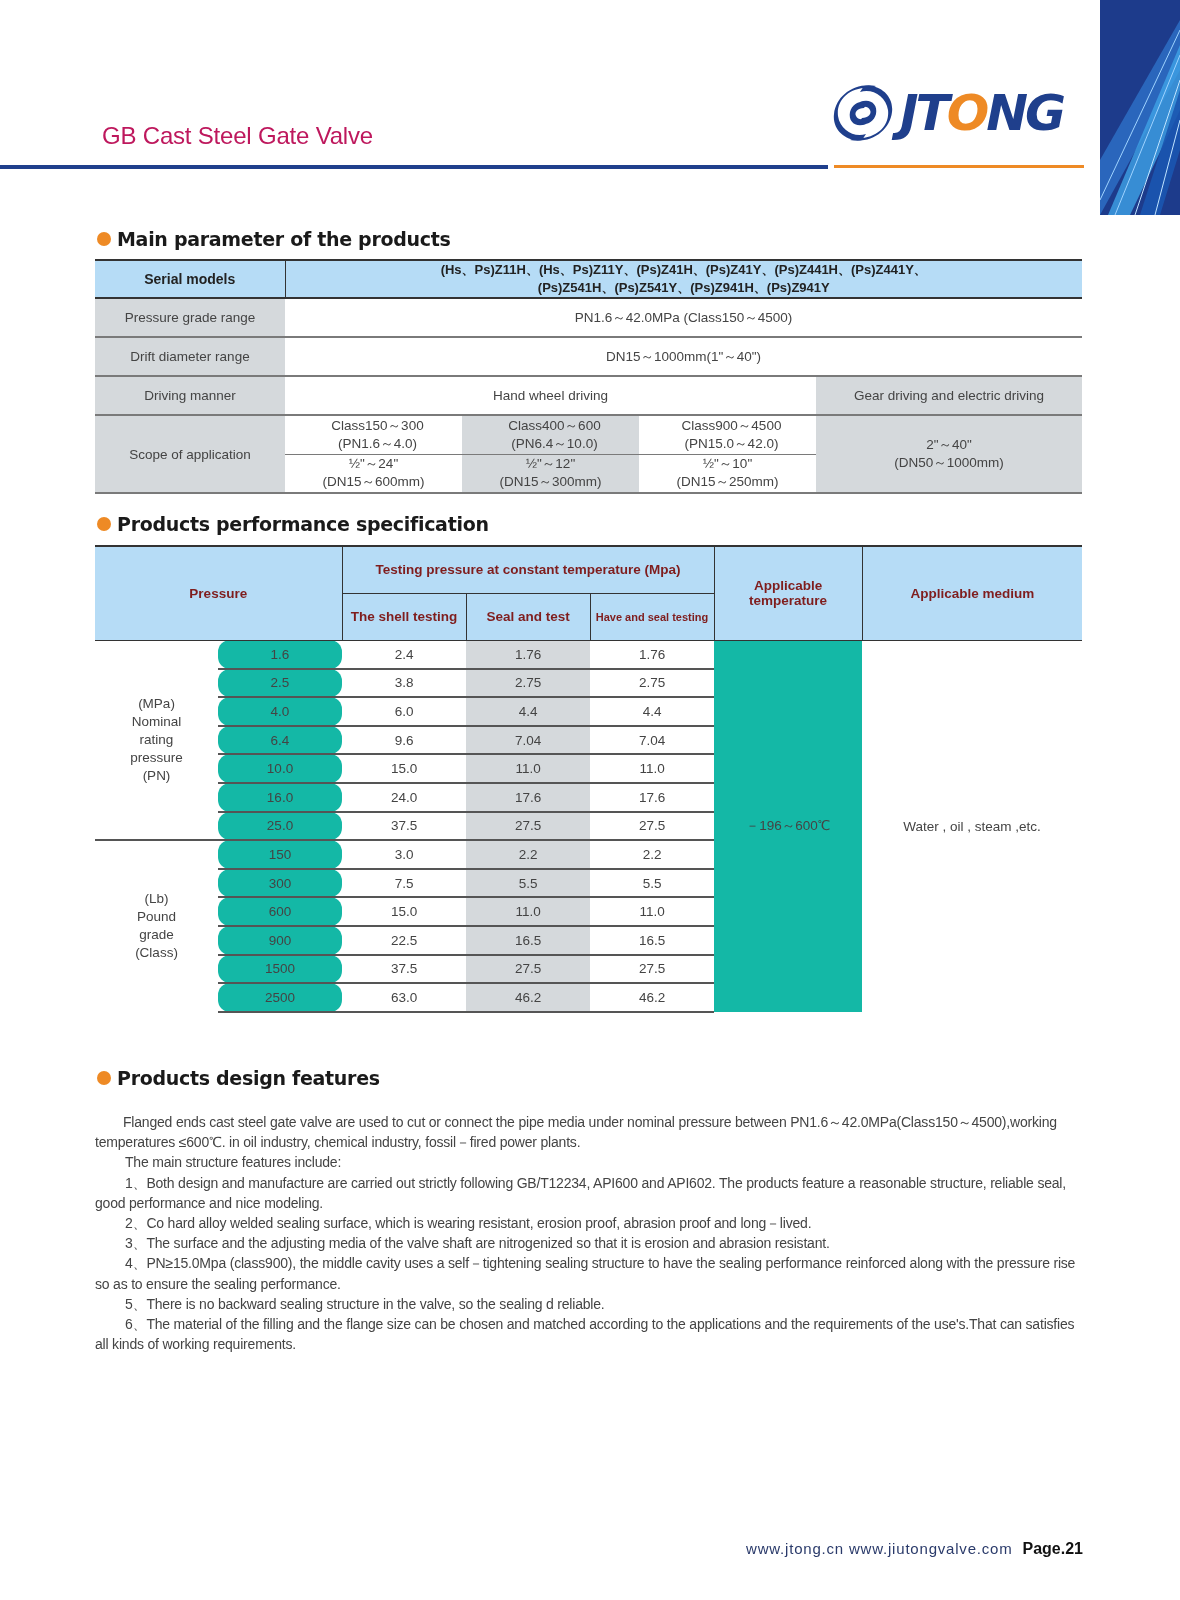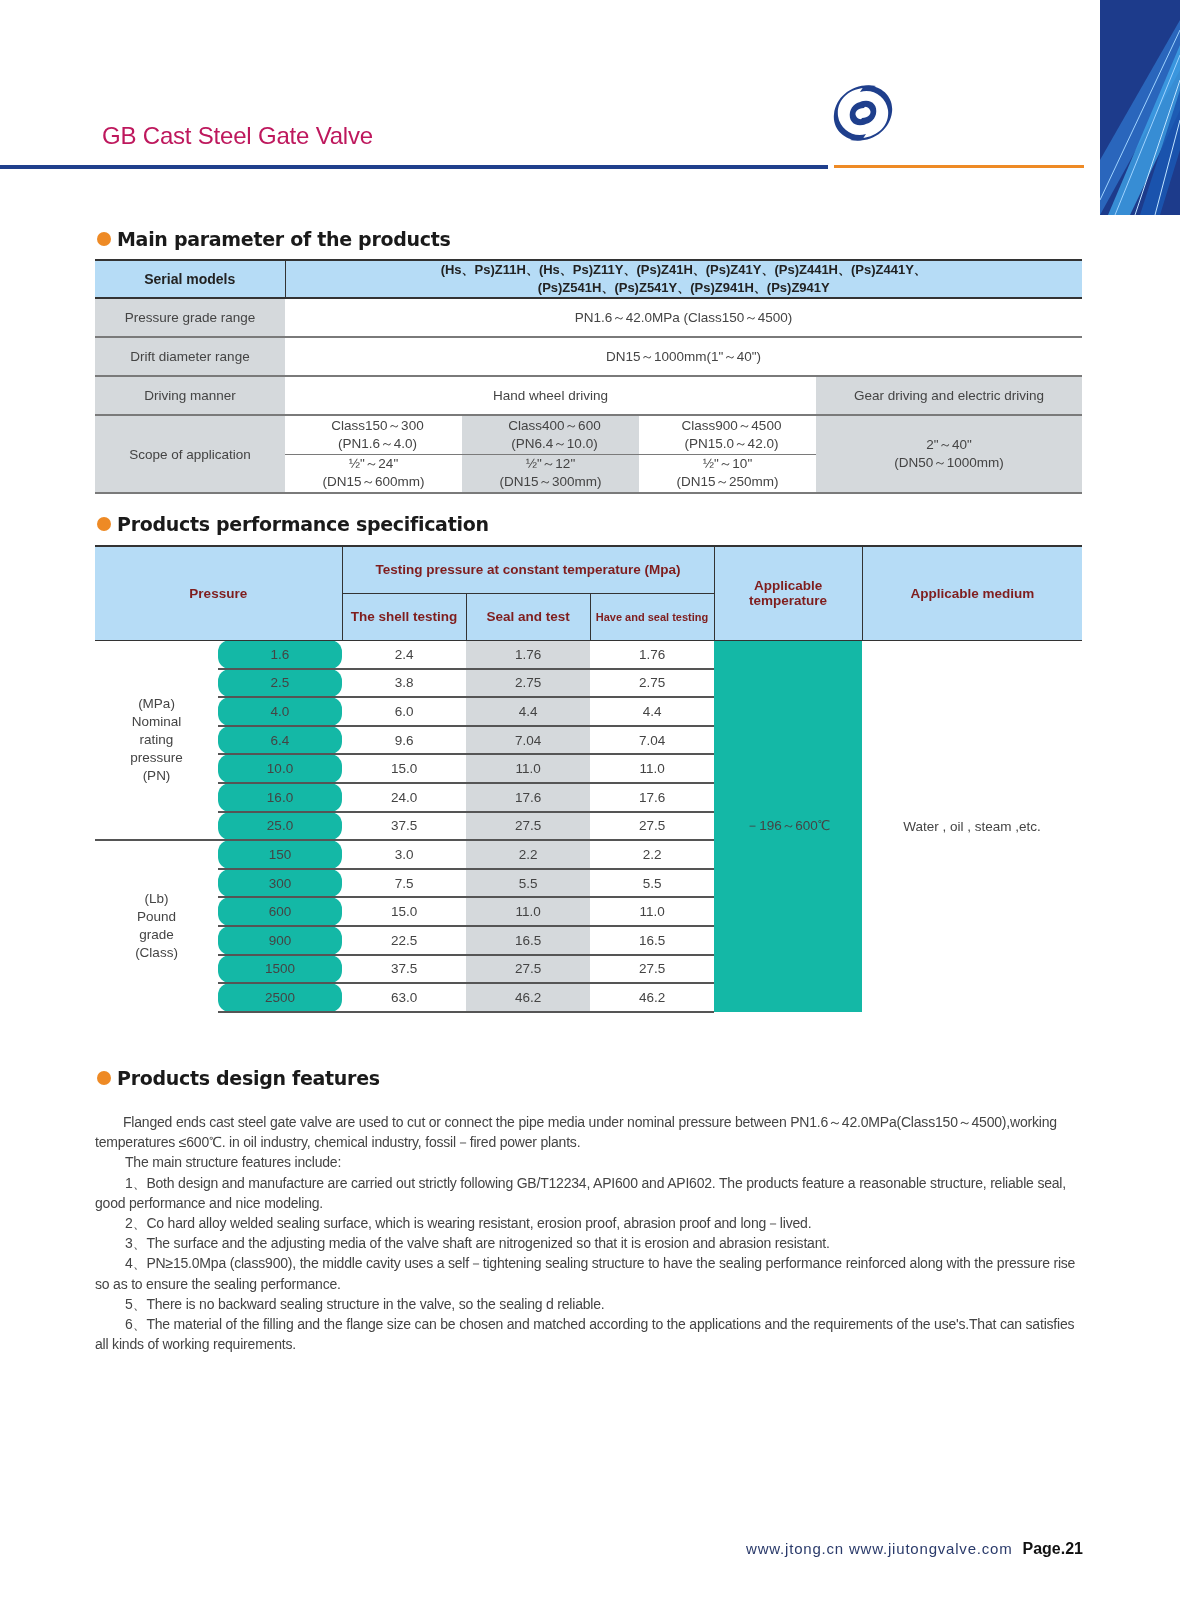--- a/index.html
+++ b/index.html
@@ -64,20 +64,21 @@
 <div class="rule-blue"></div>
 <div class="rule-orange"></div>
 
 <div class="logo">
   <svg width="62" height="58" viewBox="0 0 62 58">
     <path d="M40 4 C18 2 4 16 6 32 C8 46 22 54 34 50 L30 56 C14 58 0 46 2 30 C4 12 22 -2 44 2 Z" fill="#1f3f8c"></path>
     <path d="M22 54 C44 56 58 42 56 26 C54 12 40 4 28 8 L32 2 C48 0 62 12 60 28 C58 46 40 60 18 56 Z" fill="#1f3f8c"></path>
     <path d="M28 18 C38 14 46 20 44 30 C42 38 34 42 26 40 L30 34 C36 34 40 30 38 26 C36 22 32 22 28 24 Z" fill="#1f3f8c"></path>
     <path d="M34 40 C24 44 16 38 18 28 C20 20 28 16 36 18 L32 24 C26 24 22 28 24 32 C26 36 30 36 34 34 Z" fill="#1f3f8c"></path>
   </svg>
+  <span class="logo-text"><span>JT</span><span class="o">O</span><span>NG</span></span>
 </div>
 
 <div class="corner-strip">
   <svg width="80" height="215" viewBox="0 0 80 215">
     <polygon points="80,20 0,160 0,215 80,70" fill="#2d6fc4" opacity="0.85"></polygon>
     <polygon points="80,45 8,215 30,215 80,110" fill="#3fa3e6" opacity="0.8"></polygon>
     <polygon points="80,90 40,215 60,215 80,150" fill="#1b56b0" opacity="0.9"></polygon>
     <line x1="80" y1="30" x2="0" y2="200" stroke="#9fd3ff" stroke-width="1"></line>
     <line x1="80" y1="55" x2="15" y2="215" stroke="#9fd3ff" stroke-width="1"></line>
     <line x1="80" y1="80" x2="35" y2="215" stroke="#bfe3ff" stroke-width="1"></line>

